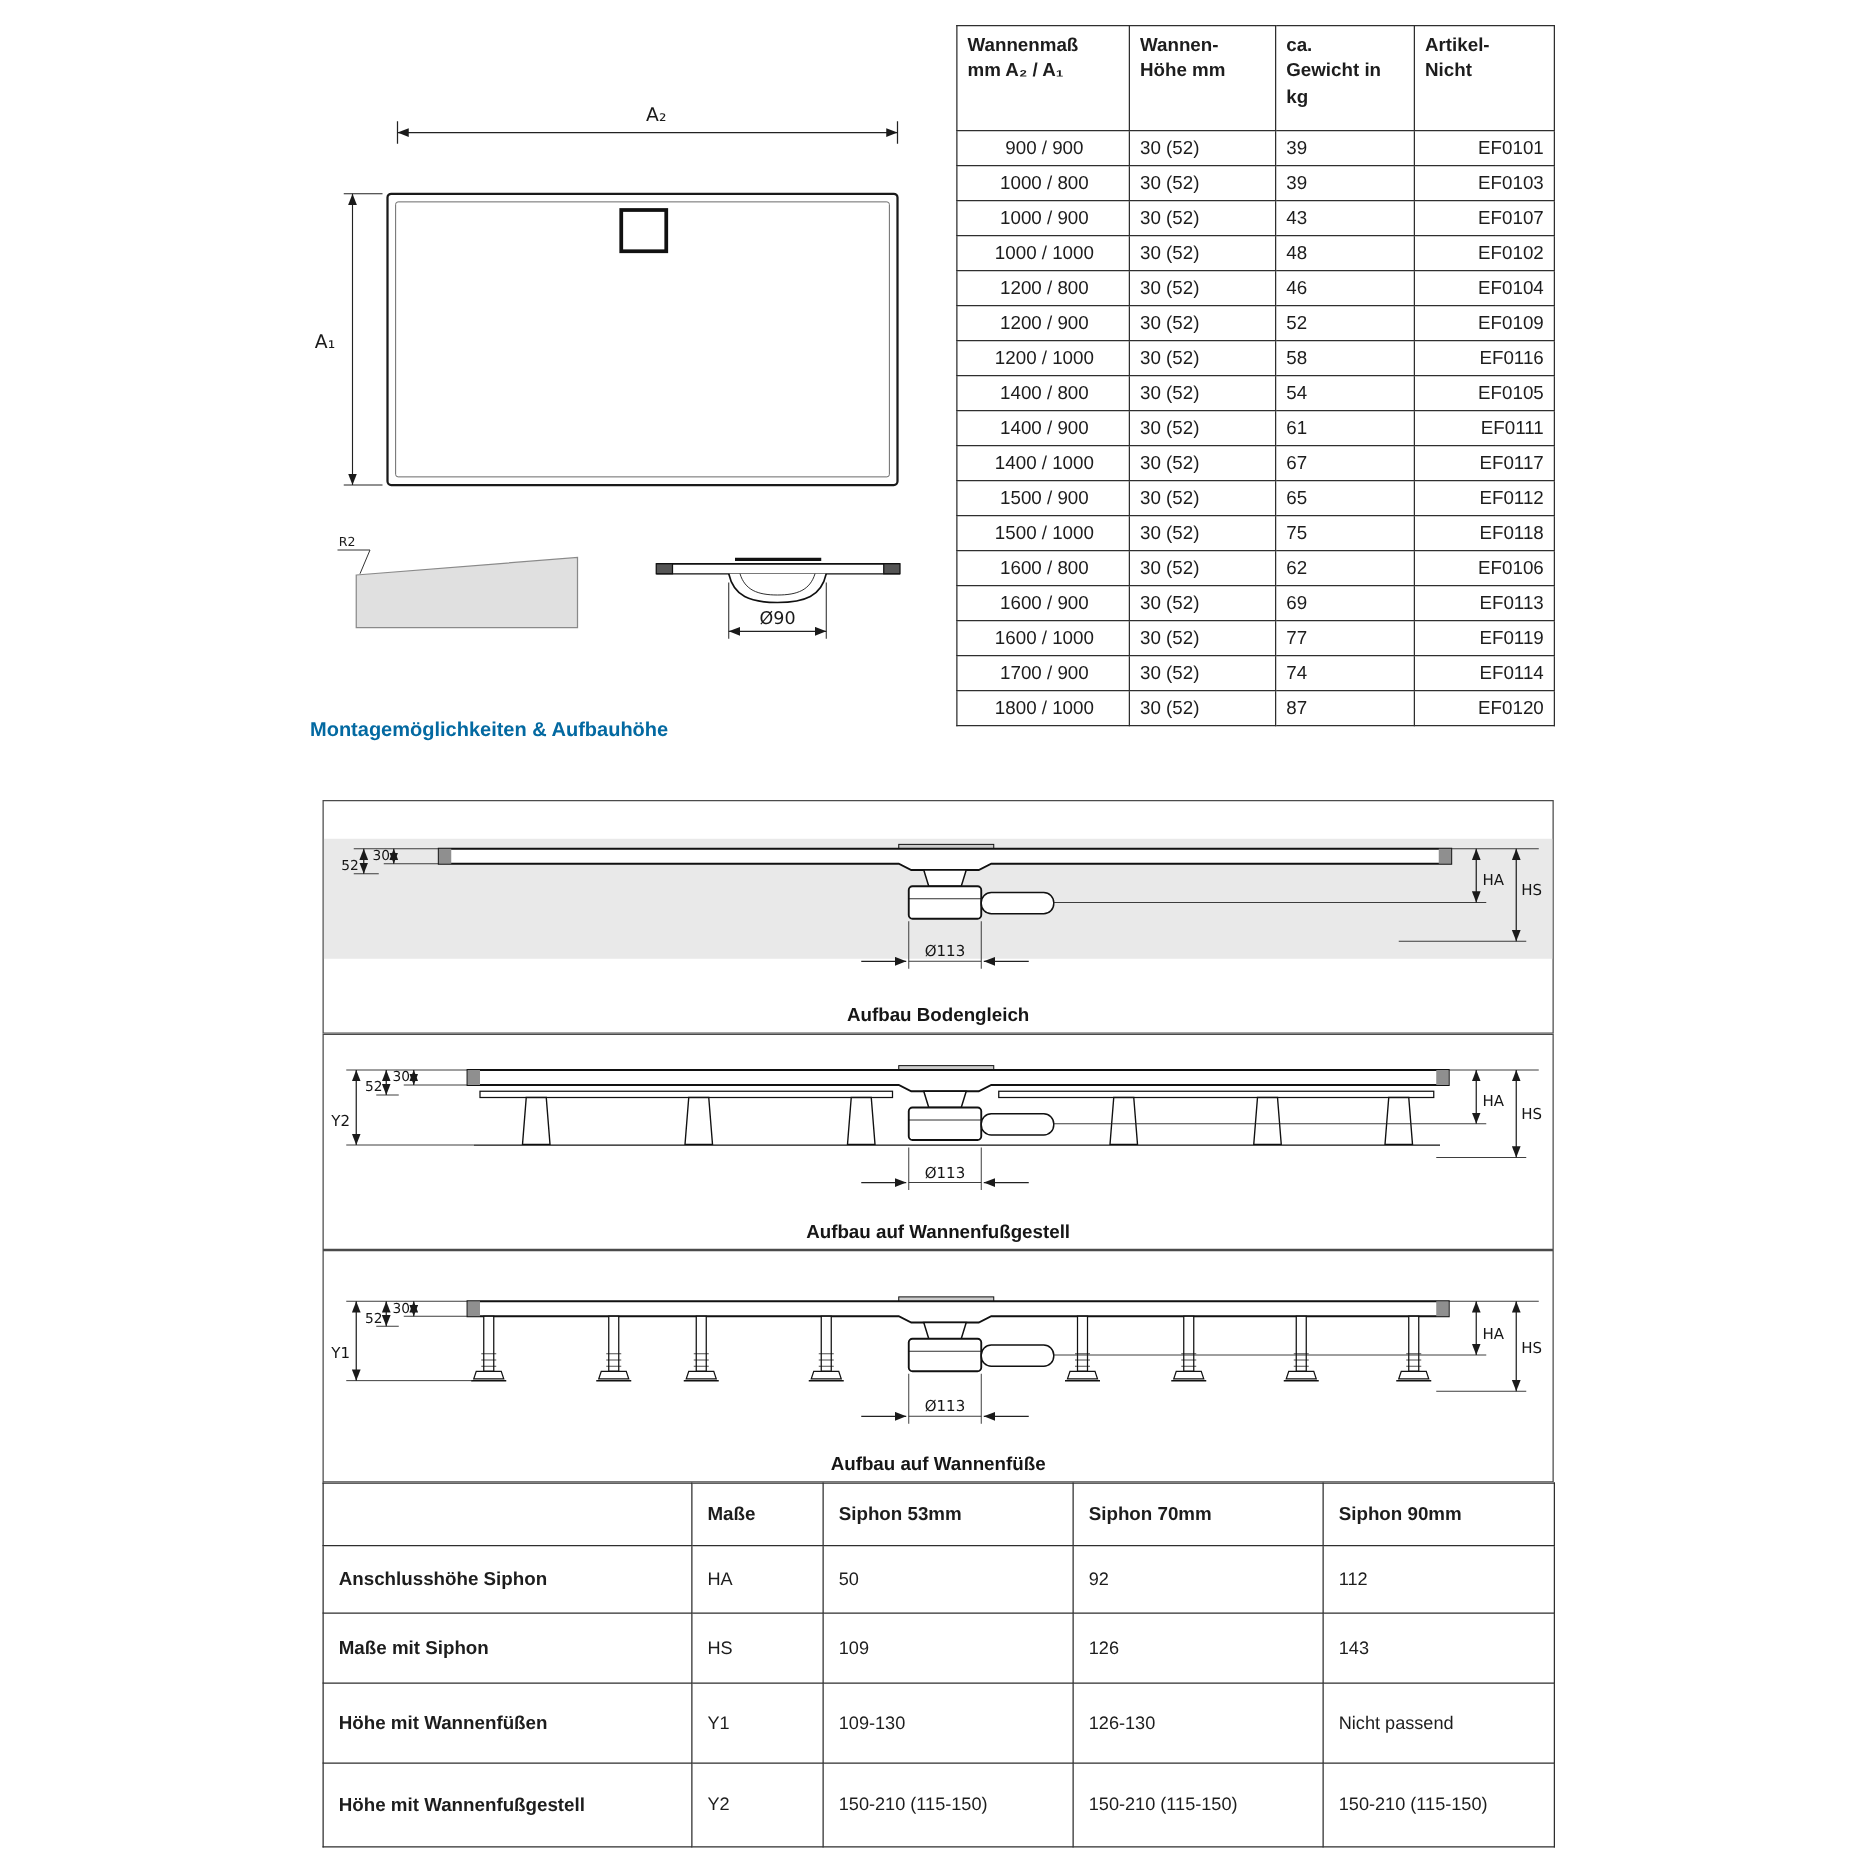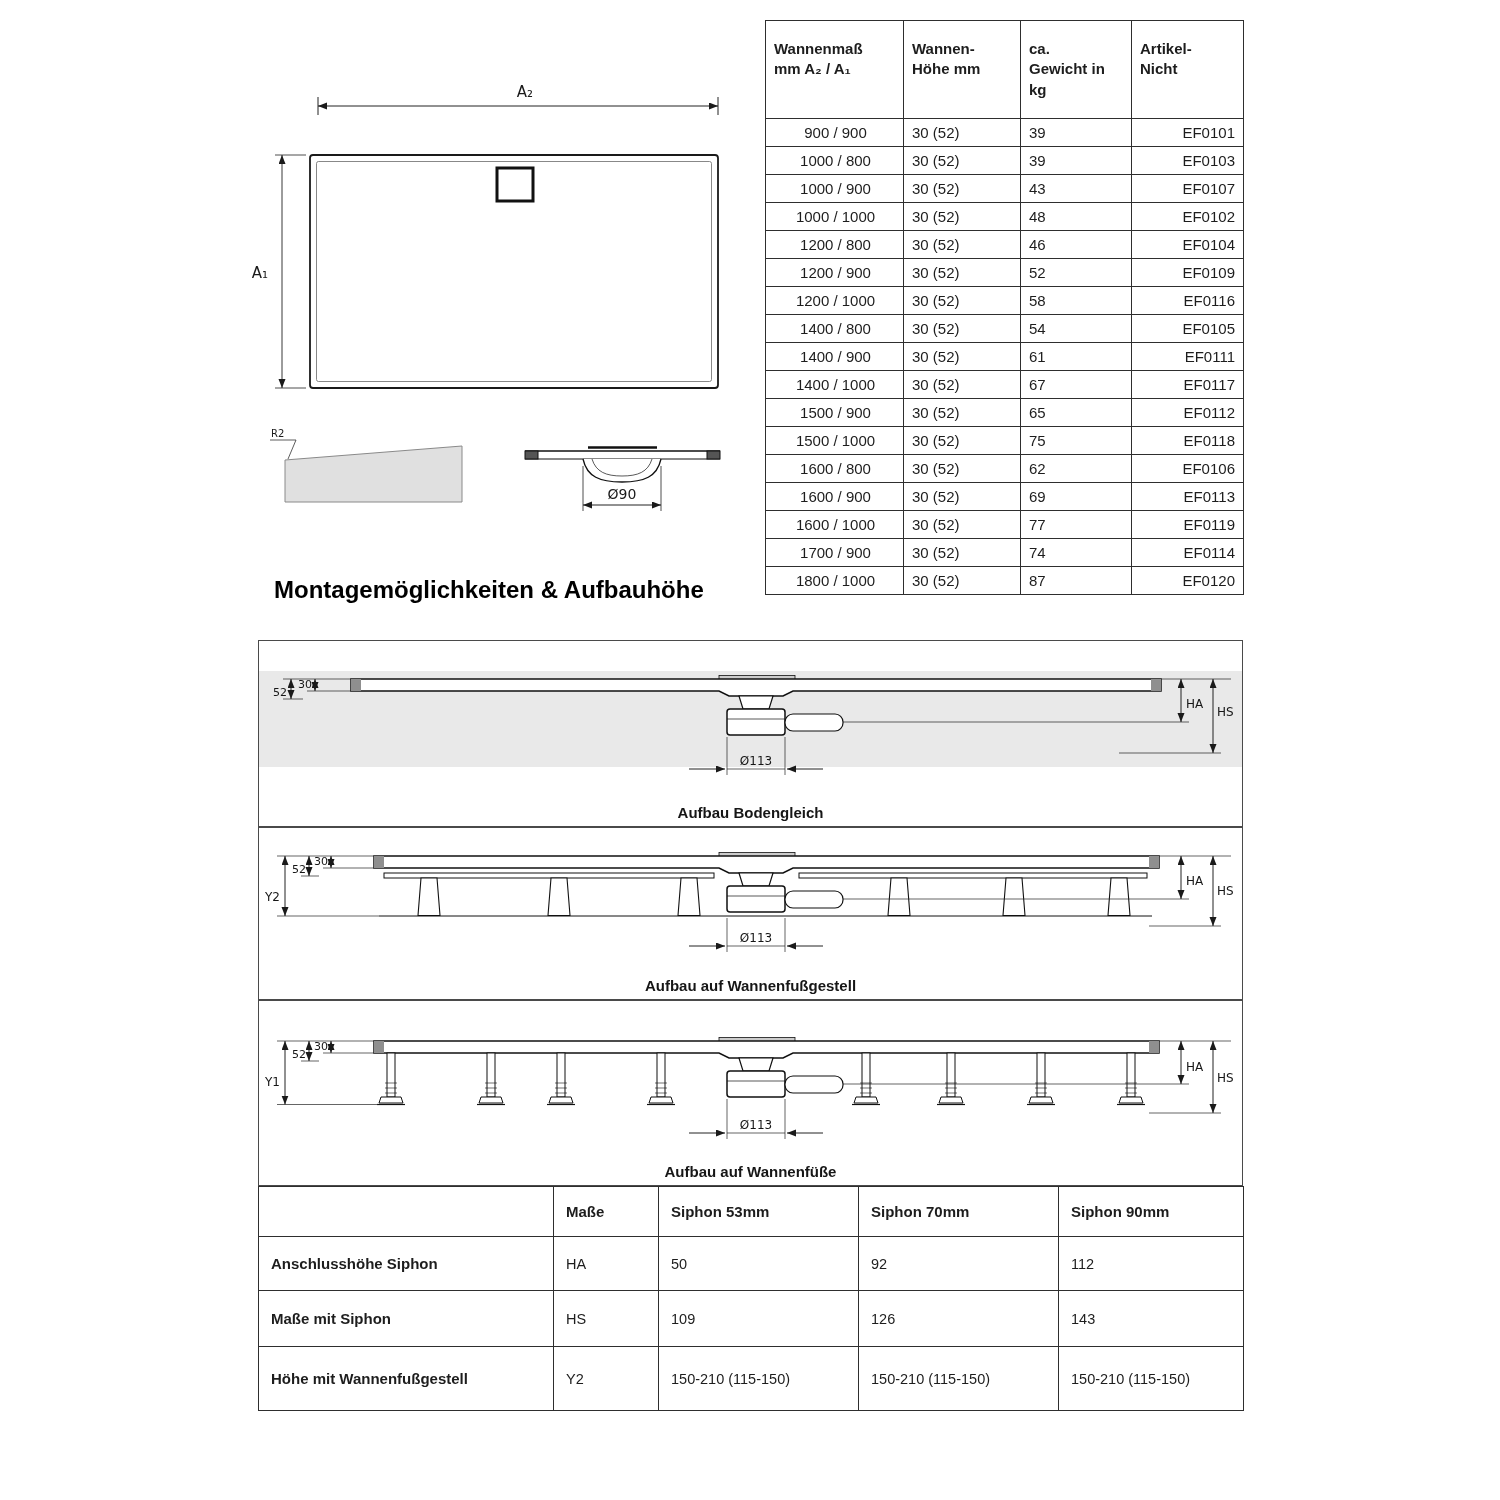--- a/index.html
+++ b/index.html
@@ -2,27 +2,27 @@
 <html><head>
 <meta charset="utf-8">
 <style>
   *{margin:0;padding:0;box-sizing:border-box}
   html,body{background:#fff;color:#1d1d1d;font-family:"Liberation Sans","DejaVu Sans",sans-serif}
   .page{position:relative;width:1500px;height:1500px;background:#fff;overflow:hidden}
 
   .top-drawing{position:absolute;left:240px;top:40px;width:520px;height:500px}
   .top-drawing svg text{font-family:"DejaVu Sans","Liberation Sans",sans-serif;fill:#1a1a1a}
 
-  .heading{position:absolute;left:274px;top:576px;font-size:24px;font-weight:bold;color:#000000}
+  .heading{position:absolute;left:248px;top:576px;font-size:16px;font-weight:bold;color:#0369a1}
 
   table{border-collapse:collapse;table-layout:fixed;background:#fff}
   th,td{border:1px solid #2e2e2e;font-size:15px;overflow:hidden}
 
   .size-table{position:absolute;left:765px;top:20px;width:478px}
-  .size-table th{font-weight:bold;text-align:left;vertical-align:top;padding:18px 8px;white-space:pre-line;height:84px;line-height:1.35}
+  .size-table th{font-weight:bold;text-align:left;vertical-align:top;padding:6px 8px;white-space:pre-line;height:84px;line-height:1.35}
   .size-table td{height:28px;padding:1px 8px}
   .size-table td:nth-child(1){text-align:center;padding-left:10px}
   .size-table td:nth-child(2),.size-table td:nth-child(3){text-align:left}
   .size-table td:nth-child(4){text-align:right;padding-left:12px}
 
   .diagram-box{position:absolute;left:258px;width:985px;border:1px solid #4a4a4a;background:#fff}
   .box1{top:640px;height:187px}
   .box2{top:827px;height:173px}
   .box3{top:1000px;height:186px}
   .diagram-box svg{display:block}
@@ -494,20 +494,27 @@
           <td>112</td>
         </tr>
         <tr>
           <td>Maße mit Siphon</td>
           <td>HS</td>
           <td>109</td>
           <td>126</td>
           <td>143</td>
         </tr>
         <tr>
+          <td>Höhe mit Wannenfüßen</td>
+          <td>Y1</td>
+          <td>109-130</td>
+          <td>126-130</td>
+          <td>Nicht passend</td>
+        </tr>
+        <tr>
           <td>Höhe mit Wannenfußgestell</td>
           <td>Y2</td>
           <td>150-210 (115-150)</td>
           <td>150-210 (115-150)</td>
           <td>150-210 (115-150)</td>
         </tr>
       </tbody>
   </table>
 
 </div>

